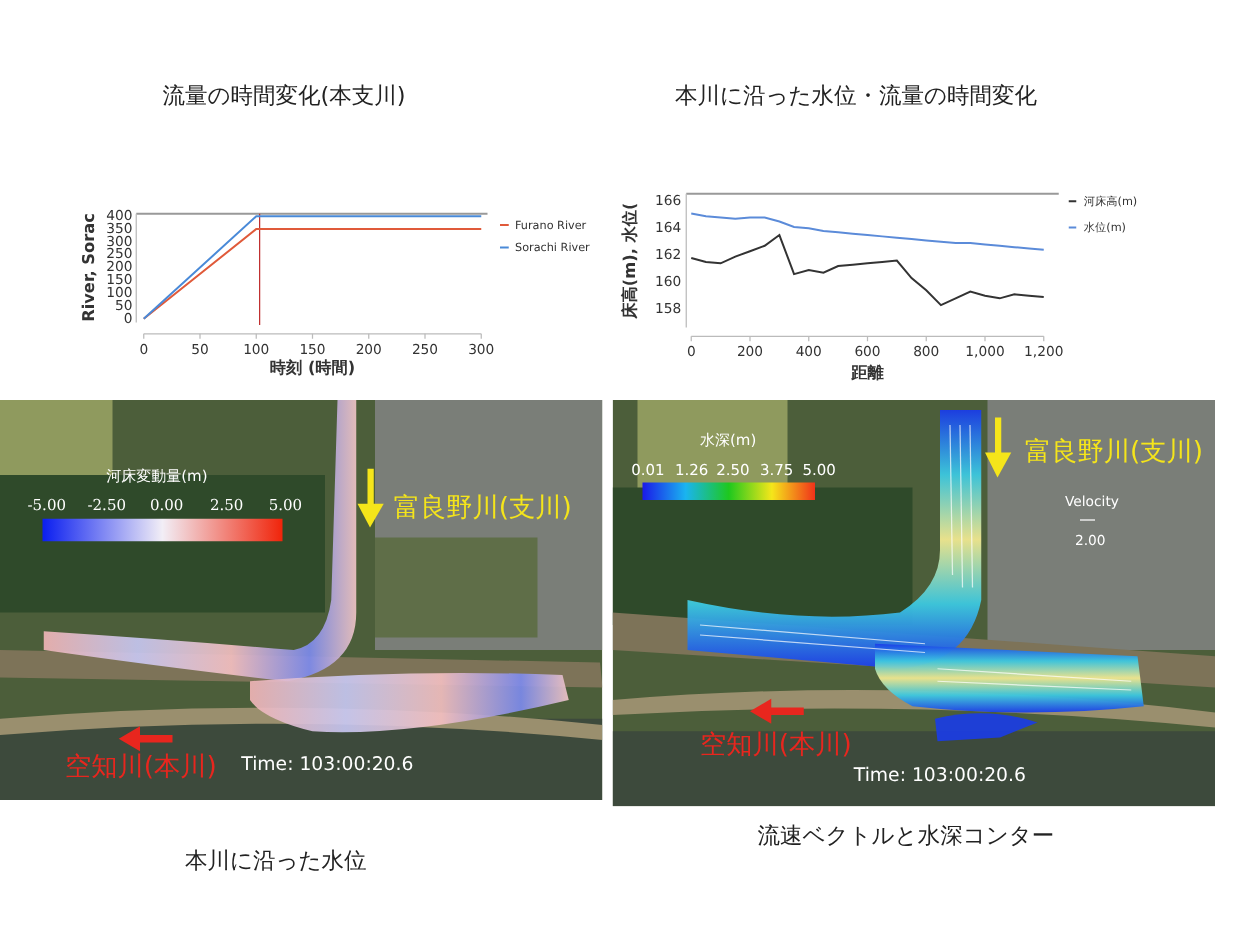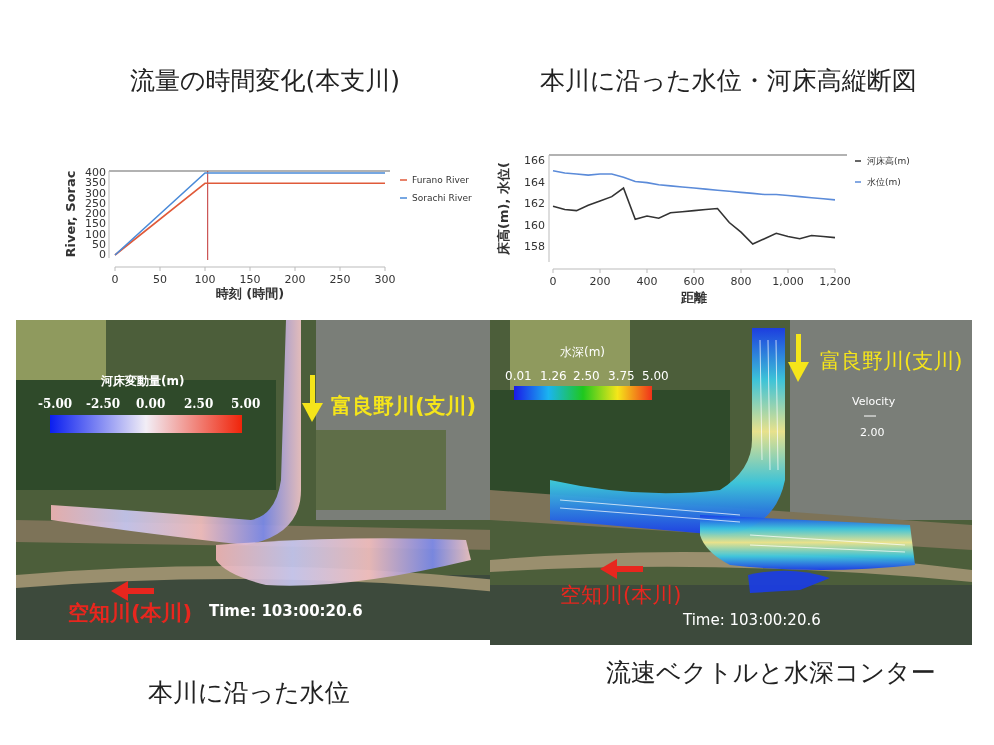--- a/index.html
+++ b/index.html
@@ -1,30 +1,30 @@
 <!DOCTYPE html>
 <html><head>
 <meta charset="utf-8">
 <style>
   html,body{margin:0;padding:0;}
   body{width:994px;height:745px;background:#ffffff;position:relative;overflow:hidden;font-family:"DejaVu Sans",sans-serif;}
-  .title{position:absolute;font-size:25px;color:#222;white-space:nowrap;font-family:"DejaVu Sans",sans-serif;}
+  .title{position:absolute;font-size:18px;color:#222;white-space:nowrap;font-family:"DejaVu Sans",sans-serif;}
   .chart{position:absolute;}
   .axis-lbl{font-size:11px;fill:#333;font-family:"DejaVu Sans",sans-serif;}
   .axis-title{font-size:13px;font-weight:bold;fill:#333;font-family:"DejaVu Sans",sans-serif;}
   .legend-txt{font-size:9px;fill:#333;font-family:"DejaVu Sans",sans-serif;}
   .map{position:absolute;overflow:hidden;}
   .map svg{display:block;}
   .maptext{font-family:"DejaVu Sans",sans-serif;}
 </style>
 </head>
 <body>
 
 <div class="title" style="left:130px;top:64px;">流量の時間変化(本支川)</div>
-<div class="title" style="left:540px;top:64px;">本川に沿った水位・河床高縦断図</div>
+<div class="title" style="left:540px;top:64px;">本川に沿った水位・流量の時間変化</div>
 <div class="title" style="left:148px;top:676px;">本川に沿った水位</div>
 <div class="title" style="left:606px;top:656px;">流速ベクトルと水深コンター</div>
 
 <div class="chart" style="left:60px;top:160px;width:430px;height:150px;">
   <svg id="chart1" width="430" height="150">
       <line x1="49" y1="11" x2="330" y2="11" stroke="#999" stroke-width="1.5"></line>
       <line x1="49" y1="11" x2="49" y2="98" stroke="#bbb" stroke-width="1"></line>
       <line x1="55" y1="107" x2="325" y2="107" stroke="#bbb" stroke-width="1"></line>
       <text x="46" y="98" text-anchor="end" class="axis-lbl">0</text>
       <text x="46" y="87.75" text-anchor="end" class="axis-lbl">50</text>
@@ -89,21 +89,21 @@
       <text x="0" y="0" transform="translate(18,63.5) rotate(-90)" text-anchor="middle" class="axis-title">床高(m), 水位(</text>
       <polyline points="63,61.34444444444457 74.75,64.57777777777771 86.5,65.65555555555544 98.25,60.26666666666655 110,55.95555555555568 121.75,51.64444444444451 133.5,43.02222222222217 145.25,74.27777777777777 157,71.04444444444432 168.75,73.20000000000006 180.5,67.81111111111117 192.25,66.73333333333346 204,65.65555555555544 215.75,64.57777777777771 227.5,63.5 239.25,77.51111111111123 251,87.211111111111 262.75,99.06666666666679 274.5,93.67777777777789 286.25,88.288888888889 298,91.52222222222215 309.75,93.67777777777789 321.5,90.44444444444444 333.25,91.52222222222215 345,92.59999999999988" fill="none" stroke="#333333" stroke-width="1.6"></polyline>
       <line x1="365" y1="16" x2="371" y2="16" stroke="#333333" stroke-width="1.5"></line>
       <text x="377" y="19" class="legend-txt">河床高(m)</text>
       <polyline points="63,25.777777777777786 74.75,27.93333333333321 86.5,29.011111111111234 98.25,30.08888888888896 110,29.011111111111234 121.75,29.011111111111234 133.5,32.24444444444438 145.25,36.55555555555556 157,37.63333333333327 168.75,39.78888888888902 180.5,40.86666666666673 192.25,41.94444444444444 204,43.02222222222217 215.75,44.09999999999988 227.5,45.17777777777789 239.25,46.25555555555562 251,47.33333333333334 262.75,48.41111111111105 274.5,49.488888888888766 286.25,49.488888888888766 298,50.56666666666679 309.75,51.64444444444451 321.5,52.722222222222214 333.25,53.79999999999994 345,54.87777777777766" fill="none" stroke="#5b8bd9" stroke-width="1.6"></polyline>
       <line x1="365" y1="37" x2="371" y2="37" stroke="#5b8bd9" stroke-width="1.5"></line>
       <text x="377" y="40" class="legend-txt">水位(m)</text>
     </svg>
 </div>
 
-<div class="map" style="left:16px;top:320px;width:482px;height:320px;font-weight:bold;">
+<div class="map" style="left:0;top:320px;width:482px;height:320px;">
   <svg width="482" height="320">
     <defs>
       <linearGradient id="bwr" x1="0" x2="1" y1="0" y2="0">
         <stop offset="0" stop-color="#0a1ef0"></stop>
         <stop offset="0.5" stop-color="#f2eef6"></stop>
         <stop offset="1" stop-color="#f0240a"></stop>
       </linearGradient>
       <linearGradient id="bedRiver" x1="0" x2="1" y1="0" y2="0">
         <stop offset="0" stop-color="#f3b6b8"></stop>
         <stop offset="0.3" stop-color="#c9c9f5"></stop>

